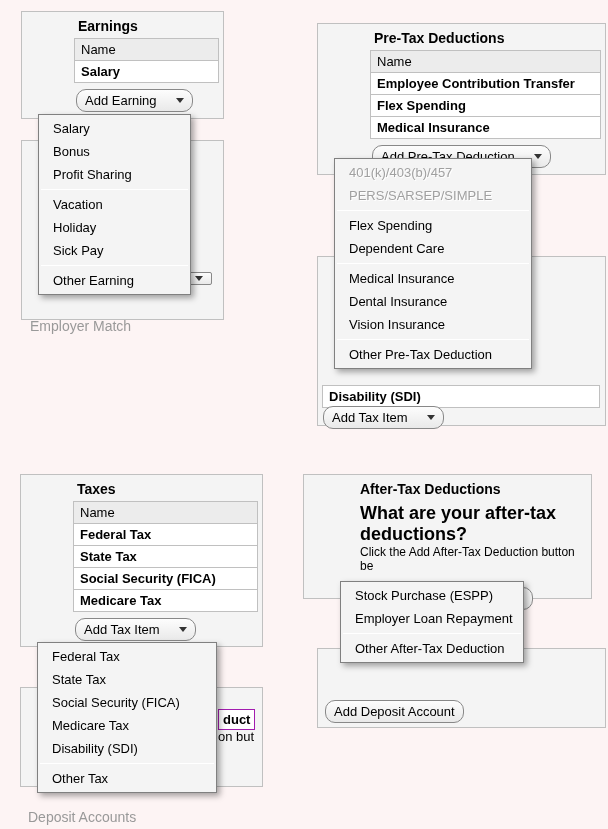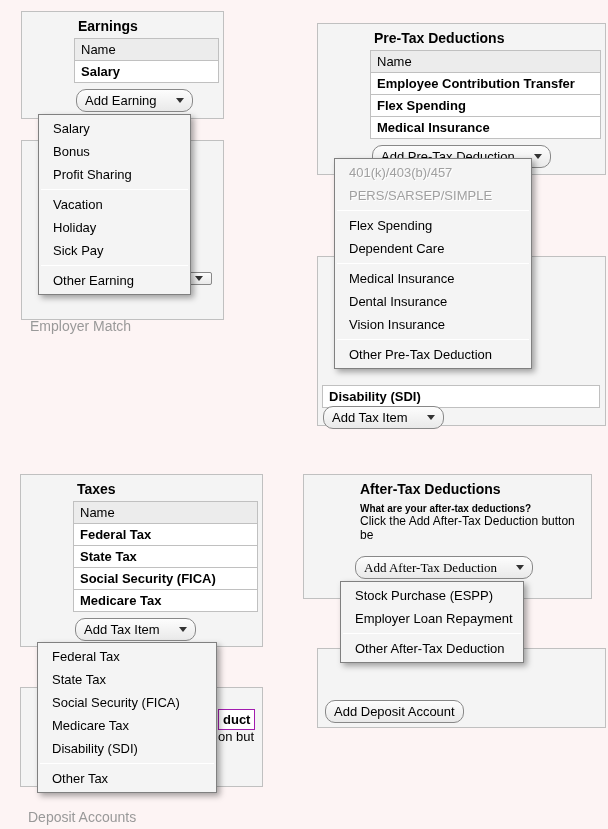--- a/index.html
+++ b/index.html
@@ -80,21 +80,21 @@
   }
   .menu-item.disabled { color: #a0a0a0; text-shadow: 1px 1px 0 #fff; cursor: default; }
   .menu-sep {
     height: 1px;
     background: #c0c0c0;
     border-bottom: 1px solid #fff;
     margin: 3px 2px;
   }
   .subtext {
     padding: 4px 8px 0 8px;
-    font-size: 10px;
+    font-size: 18px;
   }
   .subtext-small {
     padding: 0 8px 4px 8px;
     font-size: 12px;
   }
   .frag-btn {
     display:inline-flex;align-items:center;gap:4px;
     border:1px solid #888;border-radius:2px;padding:3px 8px;
     background: linear-gradient(#fdfdfd, #e9e9e9);
     position:absolute;

